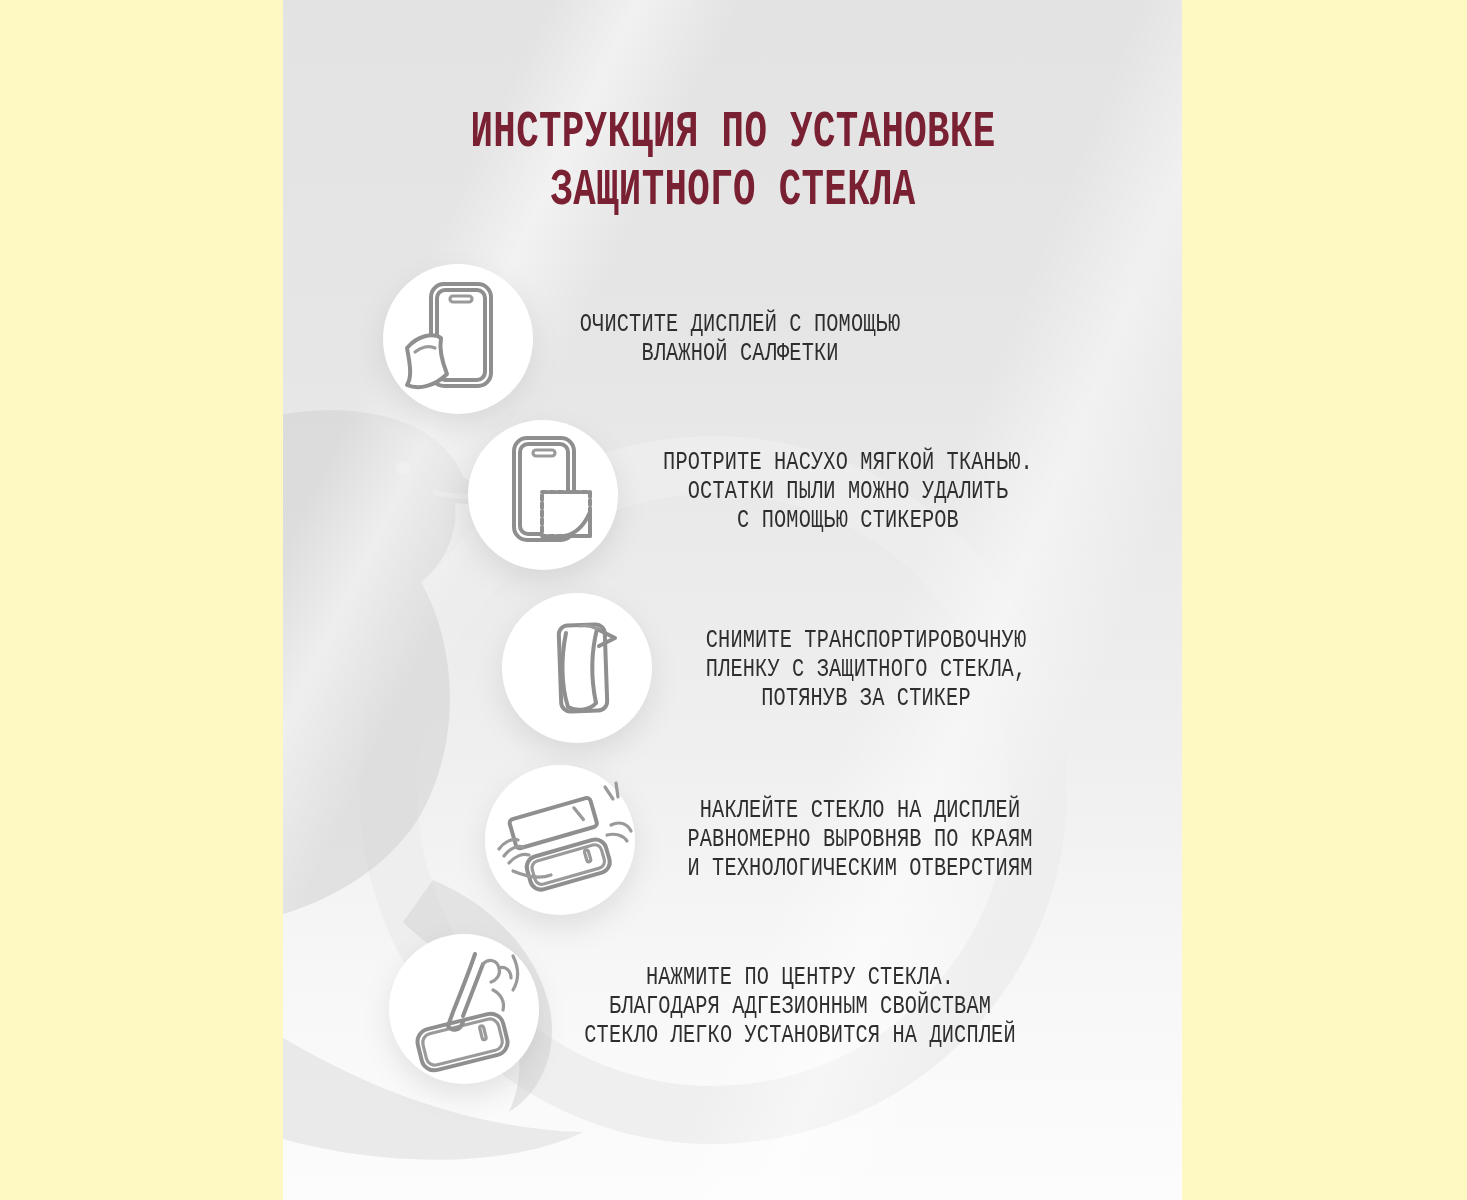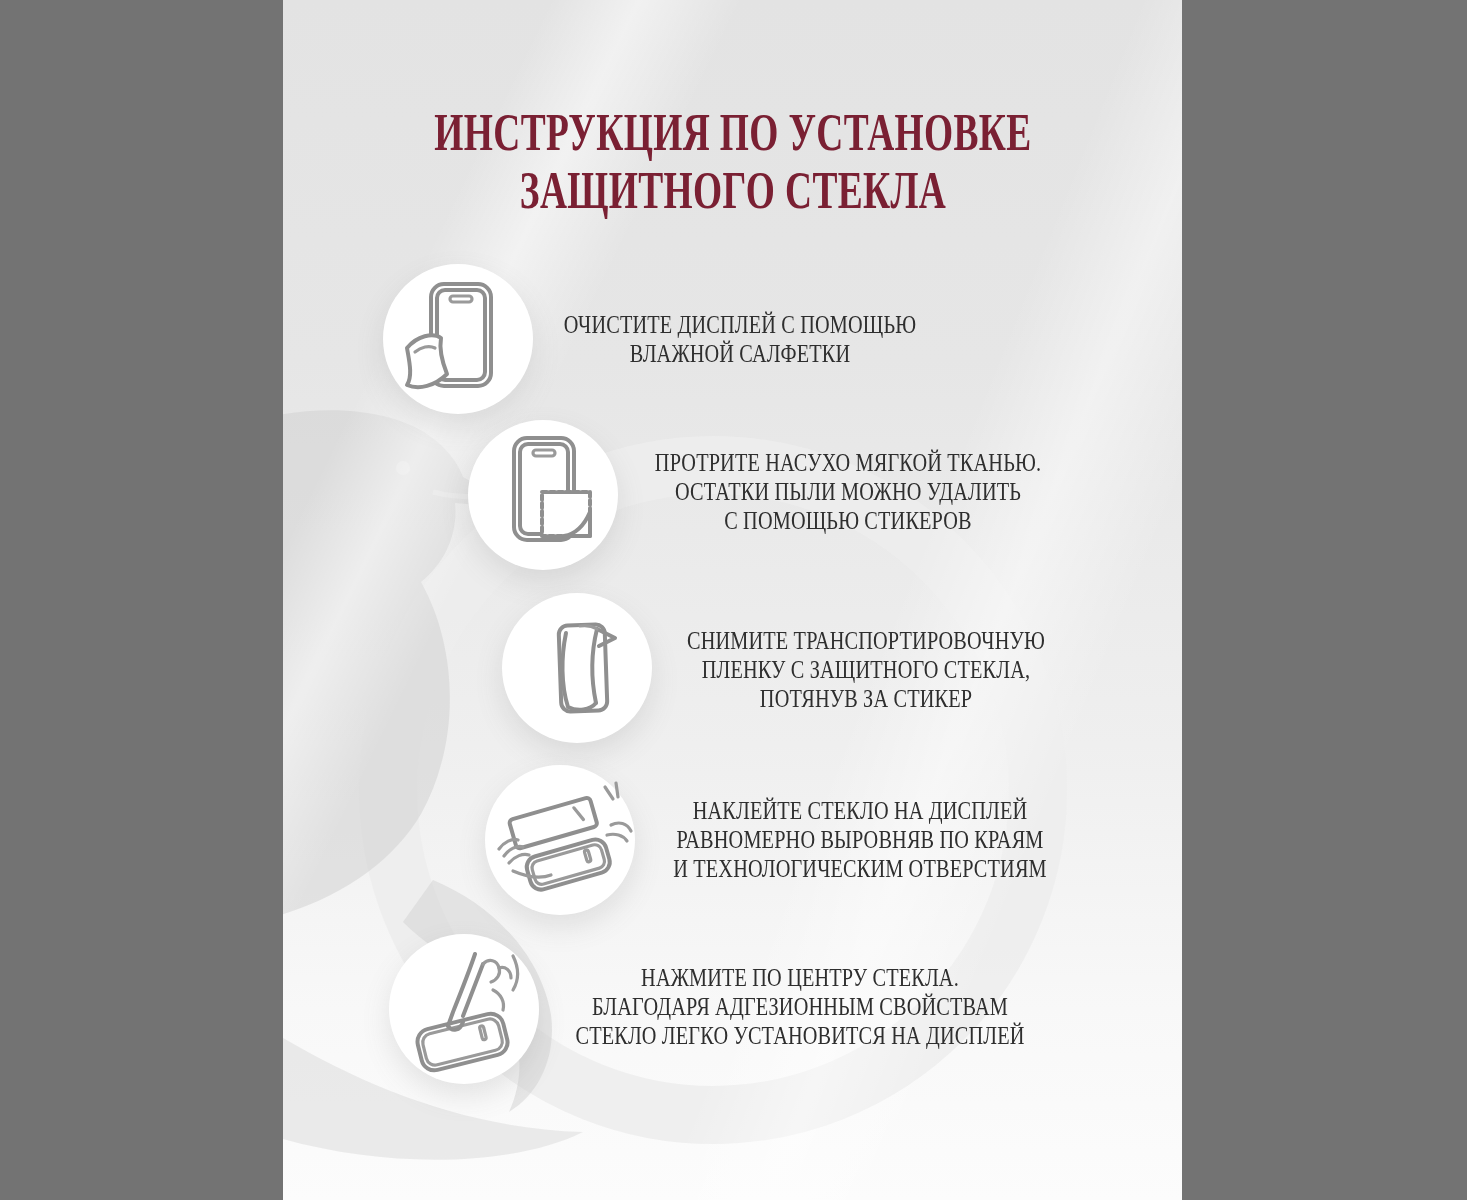--- a/index.html
+++ b/index.html
@@ -1,21 +1,21 @@
 <!DOCTYPE html>
 <html><head>
 <meta charset="utf-8">
 <style>
   html,body{margin:0;padding:0;background:#ffffff;}
   .canvas{
     position:relative;
     width:1467px;height:1200px;
-    background:#737373;
+    background:#fef9c3;
     overflow:hidden;
-    font-family:Liberation Serif, serif;
+    font-family:Liberation Mono, monospace;
   }
   .panel{
     position:absolute;left:283px;top:0;
     width:899px;height:1200px;
     background:linear-gradient(180deg,#e3e3e3 0%,#e6e6e6 30%,#efefef 62%,#f8f8f8 84%,#fcfcfc 100%);
     overflow:hidden;
   }
   .streak1{
     position:absolute;inset:0;pointer-events:none;
     background:linear-gradient(116deg,transparent 18%,rgba(255,255,255,0.5) 24%,transparent 31%);

